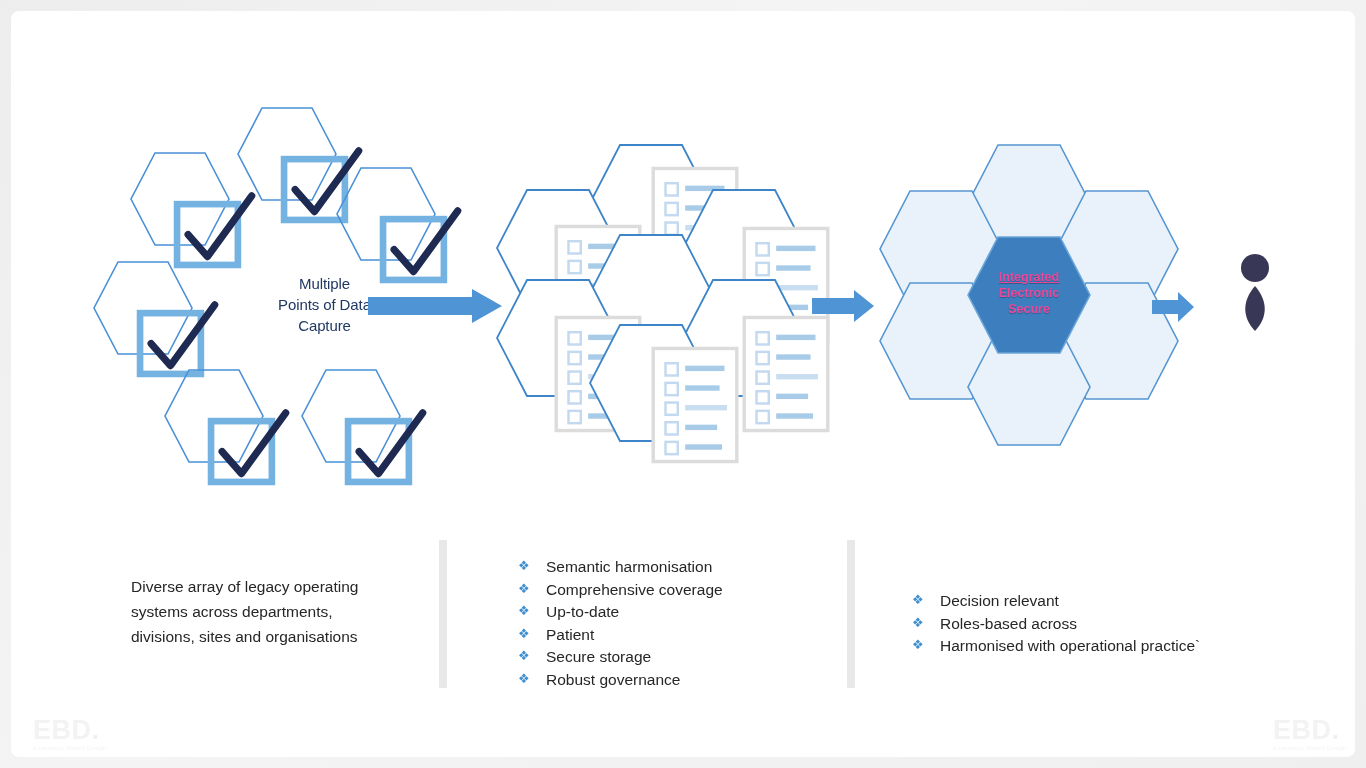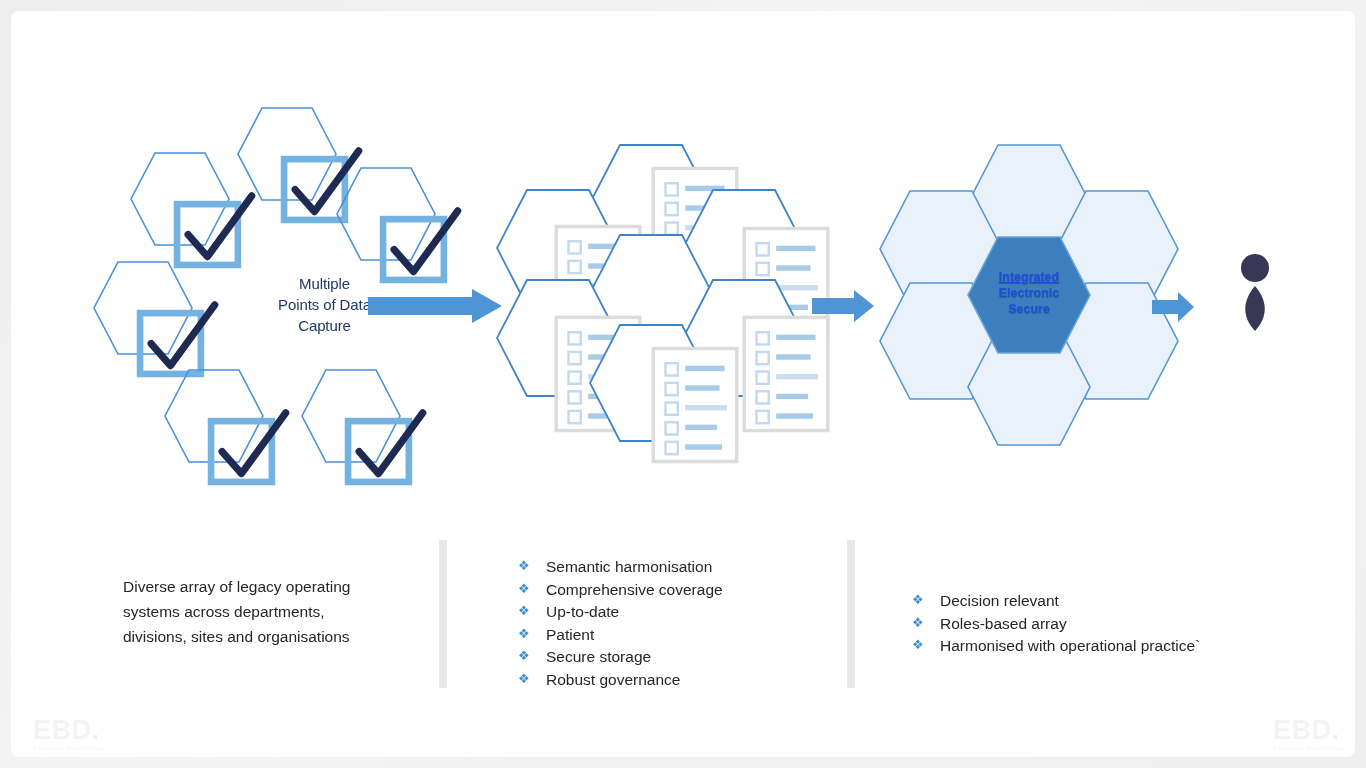--- a/index.html
+++ b/index.html
@@ -81,21 +81,21 @@
   .doc-icon { position:absolute; width: 36px; height: 48px; }
 
   
   #cluster-ier { position:absolute; left: 868px; top: 133px; width: 300px; height: 312px; }
   .ier-hex { position:absolute; width: 124px; height: 118px; }
   .ier-hex svg { display:block; width:124px; height:118px; }
   .ier-center-label {
     position:absolute;
     width: 124px;
     text-align:center;
-    color:#1d4ed8;
+    color:#ec4899;
     font-weight:bold;
     font-size: 12.5px;
     line-height: 16px;
     font-family: "Liberation Sans", sans-serif;
     text-shadow: 0 1px 1px rgba(0,0,0,0.25);
   }
   .ier-center-label .u { text-decoration: underline; }
 
   
   #person-icon { position:absolute; left: 1221px; top: 242px; width: 46px; height: 90px; }
@@ -438,21 +438,21 @@
 
     <div id="person-icon">
       <svg width="46" height="90" viewBox="0 0 46 90" xmlns="http://www.w3.org/2000/svg">
         <ellipse cx="23" cy="15" rx="14" ry="14" fill="#383856"></ellipse>
         <path d="M23 33 C36 48 36 64 23 78 C10 64 10 48 23 33 Z" fill="#383856"></path>
       </svg>
     </div>
 
     <div class="divider-bar" style="left:428px; top:529px; height:148px;"></div>
 
-    <div class="para-text" style="left:112px; top:563px; width:262px;">Diverse array of legacy operating systems across departments, divisions, sites and organisations</div>
+    <div class="para-text" style="left:120px; top:563px; width:262px;">Diverse array of legacy operating systems across departments, divisions, sites and organisations</div>
 
     <ul class="bullet-list" style="left:507px; top:545px;">
       <li>
         <span class="bullet-glyph">❖</span>
         <span>Semantic harmonisation</span>
       </li>
       <li>
         <span class="bullet-glyph">❖</span>
         <span>Comprehensive coverage</span>
       </li>
@@ -476,21 +476,21 @@
 
     <div class="divider-bar" style="left:836px; top:529px; height:148px;"></div>
 
     <ul class="bullet-list" style="left:901px; top:579px;">
       <li>
         <span class="bullet-glyph">❖</span>
         <span>Decision relevant</span>
       </li>
       <li>
         <span class="bullet-glyph">❖</span>
-        <span>Roles-based array</span>
+        <span>Roles-based across</span>
       </li>
       <li>
         <span class="bullet-glyph">❖</span>
         <span>Harmonised with operational practice`</span>
       </li>
     </ul>
 
     <div class="watermark" id="watermark-left">
       <div class="wm-main"><span>EBD</span><span class="wm-dot">.</span></div>
       <div class="wm-sub">Experience Based Design</div>

